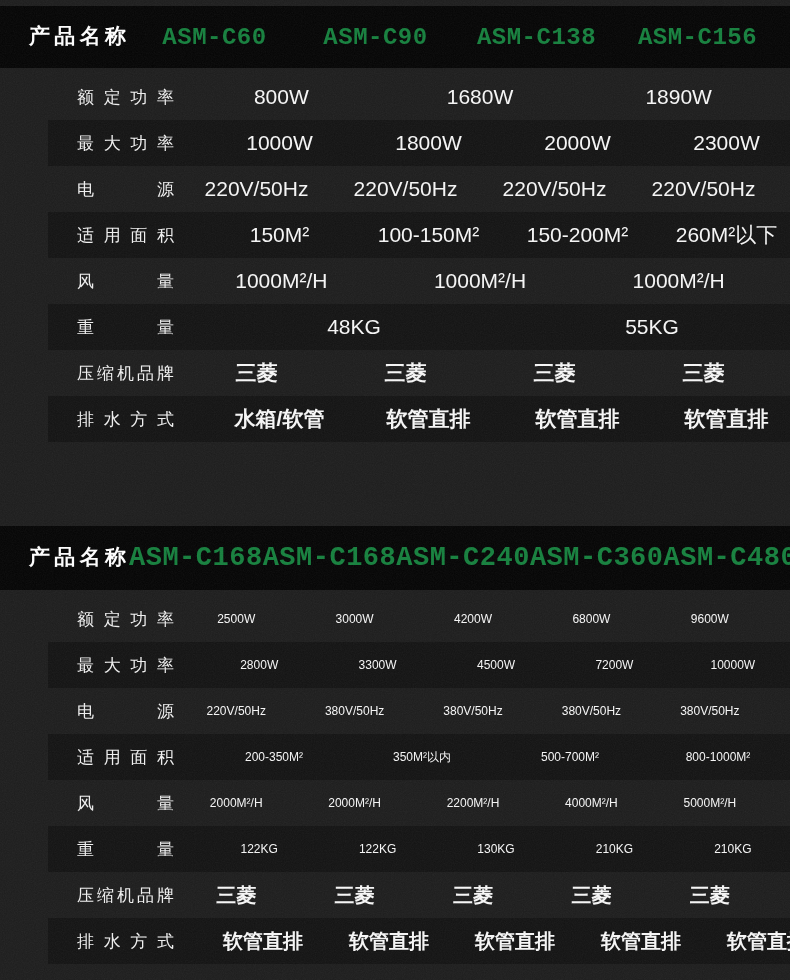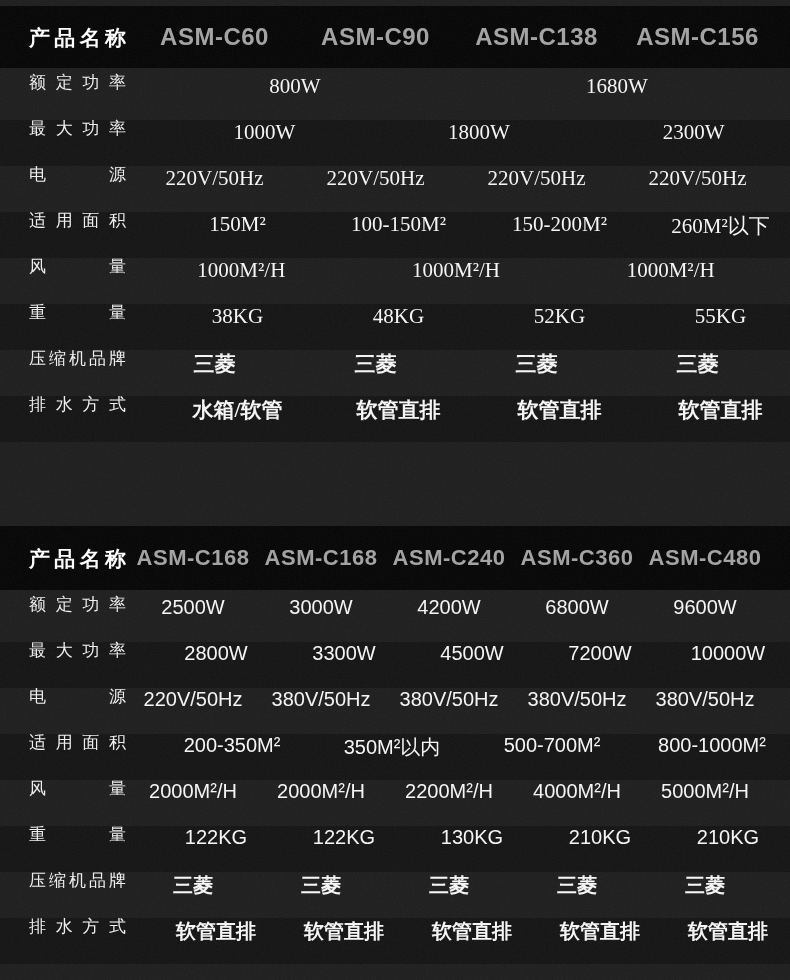--- a/index.html
+++ b/index.html
@@ -15,20 +15,21 @@
   }
   .sheet { position: relative; width: 790px; height: 980px; z-index: 1; }
   .top-strip { height: 6px; }
   .table-gap { height: 84px; }
 
   
   .table-header {
     background: #040404;
     display: flex;
     align-items: center;
+    font-family: Liberation Mono, monospace;
   }
   .t1 .table-header { height: 62px; }
   .t2 .table-header { height: 64px; }
 
   
   .cell-label {
     flex: 0 0 auto;
     margin-left: 29px;
     width: 97px;
     text-align: justify;
@@ -48,33 +49,35 @@
   }
 
   
   .cell-model, .cell-value {
     flex: 1 1 0;
     text-align: center;
     white-space: nowrap;
   }
   .cell-model {
     font-weight: 700;
-    color: #a3a3a3;
+    color: #15803d;
     letter-spacing: 0.5px;
   }
   .t1 .cell-model { font-size: 24px; }
-  .t2 .cell-model { font-size: 22px; }
-  .t1 .cell-value { font-size: 21px; font-family: Liberation Serif, serif; }
-  .t2 .cell-value { font-size: 20px; }
+  .t2 .cell-model { font-size: 27px; }
+  .t1 .cell-value { font-size: 21px; }
+  .t2 .cell-value { font-size: 12px; }
 
   
   .rows { padding-top: 6px; }
   .spec-row {
     height: 46px;
     display: flex;
+    align-items: center;
+    margin-left: 48px;
   }
   .spec-row.dark { background: #131313; gap: 46px; }
   .spec-row.light { background: transparent; }
   .spec-row.boldvals .cell-value { font-weight: 700; font-size: 21px; }
   .t2 .spec-row.boldvals .cell-value { font-size: 20px; }
 
   
   .t1 .table-header, .t1 .spec-row { padding-right: 12px; }
   .t2 .table-header, .t2 .spec-row { padding-right: 21px; }
 
@@ -98,25 +101,27 @@
   <div class="cell-model">ASM-C60</div>
         <div class="cell-model">ASM-C90</div>
         <div class="cell-model">ASM-C138</div>
         <div class="cell-model">ASM-C156</div>
       </div>
       <div class="rows">
         <div class="spec-row light">
     <div class="cell-label">额定功率</div>
   <div class="cell-value">800W</div>
           <div class="cell-value">1680W</div>
+          <div class="cell-value">1890W</div>
         </div>
         <div class="spec-row dark">
     <div class="cell-label">最大功率</div>
   <div class="cell-value">1000W</div>
           <div class="cell-value">1800W</div>
+          <div class="cell-value">2000W</div>
           <div class="cell-value">2300W</div>
         </div>
         <div class="spec-row light">
     <div class="cell-label">电源</div>
   <div class="cell-value">220V/50Hz</div>
           <div class="cell-value">220V/50Hz</div>
           <div class="cell-value">220V/50Hz</div>
           <div class="cell-value">220V/50Hz</div>
         </div>
         <div class="spec-row dark">
@@ -127,23 +132,21 @@
           <div class="cell-value">260M²以下</div>
         </div>
         <div class="spec-row light">
     <div class="cell-label">风量</div>
   <div class="cell-value">1000M²/H</div>
           <div class="cell-value">1000M²/H</div>
           <div class="cell-value">1000M²/H</div>
         </div>
         <div class="spec-row dark">
     <div class="cell-label">重量</div>
-  <div class="cell-value">38KG</div>
           <div class="cell-value">48KG</div>
-          <div class="cell-value">52KG</div>
           <div class="cell-value">55KG</div>
         </div>
         <div class="spec-row light boldvals">
     <div class="cell-label">压缩机品牌</div>
   <div class="cell-value">三菱</div>
           <div class="cell-value">三菱</div>
           <div class="cell-value">三菱</div>
           <div class="cell-value">三菱</div>
         </div>
         <div class="spec-row dark boldvals">

